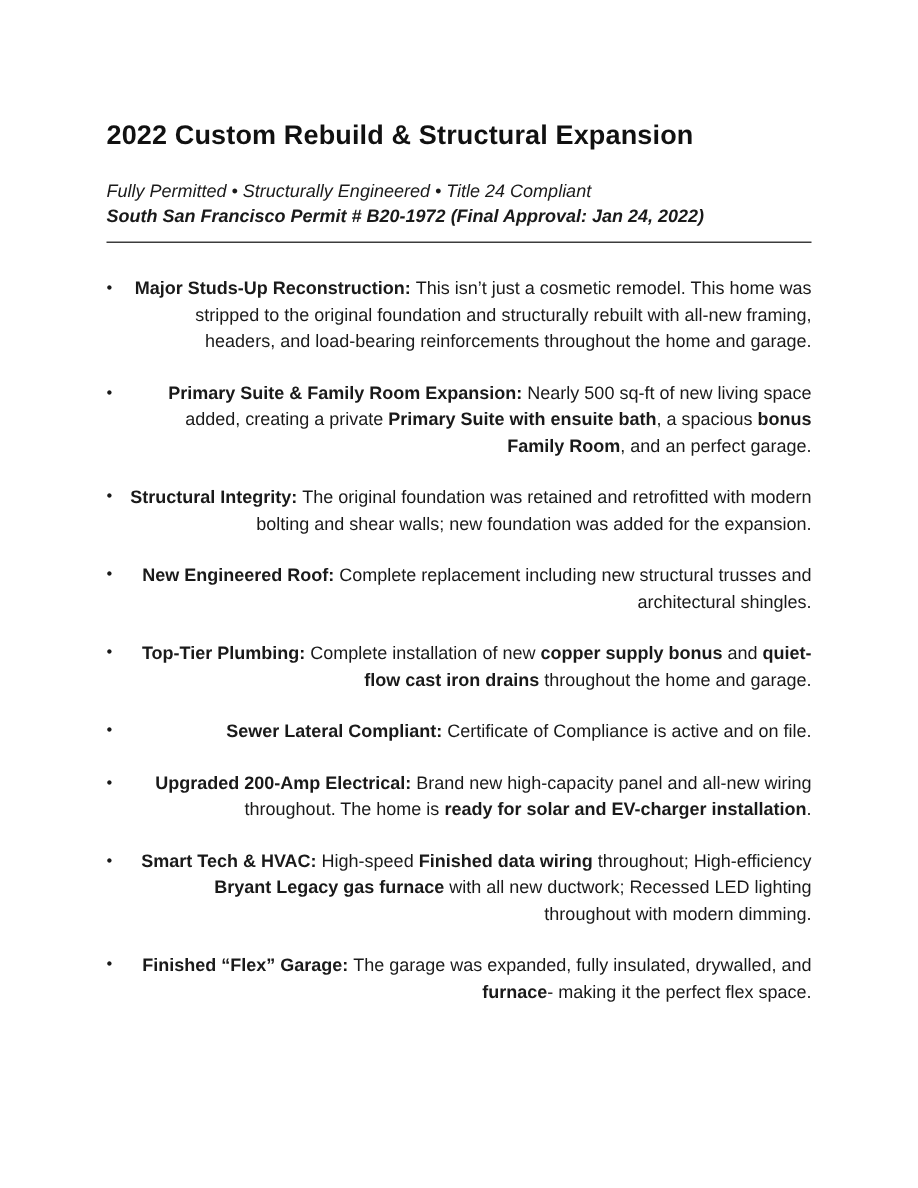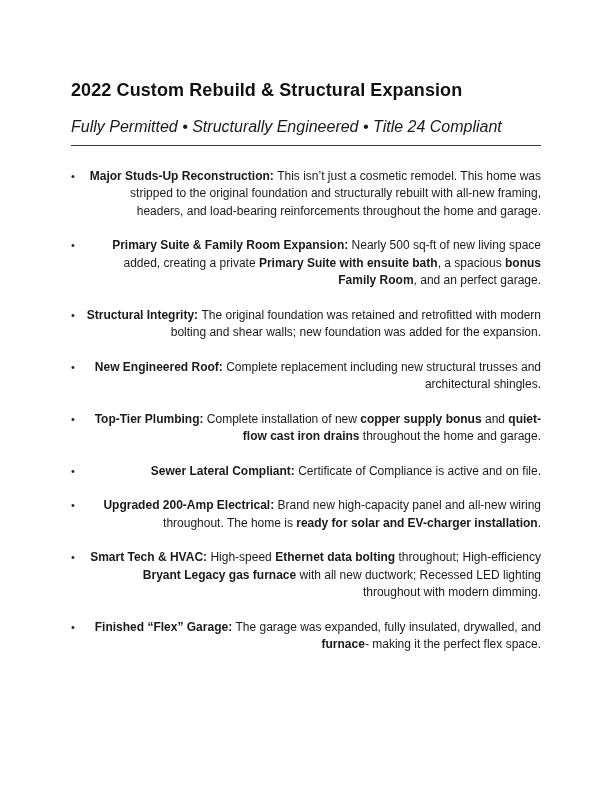--- a/index.html
+++ b/index.html
@@ -23,21 +23,21 @@
   }
   .doc-title{
     font-size:18px;
     font-weight:700;
     line-height:26px;
     letter-spacing:.1px;
     color:#111;
   }
   .subtitle-block{
     margin-top:16px;
-    font-size:16px;
+    font-size:12px;
     line-height:16.5px;
   }
   .subtitle-line{
     font-style:italic;
     font-weight:400;
   }
   .permit-line{
     font-style:italic;
     font-weight:700;
   }
@@ -79,20 +79,21 @@
 
 <div class="page">
 
   <div class="doc-header">
     <h1 class="doc-title">
       <div class="title-line">2022 Custom Rebuild &amp; Structural Expansion</div>
     </h1>
 
     <div class="subtitle-block">
       <div class="subtitle-line">Fully Permitted • Structurally Engineered • Title 24 Compliant</div>
+      <div class="permit-line">South San Francisco Permit # B20-1972 (Final Approval: Jan 24, 2022)</div>
     </div>
 
     <hr class="header-rule">
   </div>
 
   <ul class="feature-list">
       <li>
         <span class="bullet">•</span>
         <div class="li-text"><span class="b">Major Studs-Up Reconstruction: </span><span>This isn’t just a cosmetic remodel. This home was stripped to the original foundation and structurally rebuilt with all-new framing, headers, and load-bearing reinforcements throughout the home and garage.</span></div>
       </li>
@@ -115,21 +116,21 @@
       <li>
         <span class="bullet">•</span>
         <div class="li-text"><span class="b">Sewer Lateral Compliant: </span><span>Certificate of Compliance is active and on file.</span></div>
       </li>
       <li>
         <span class="bullet">•</span>
         <div class="li-text"><span class="b">Upgraded 200-Amp Electrical: </span><span>Brand new high-capacity panel and all-new wiring throughout. The home is </span><span class="b">ready for solar and EV-charger installation</span><span>.</span></div>
       </li>
       <li>
         <span class="bullet">•</span>
-        <div class="li-text"><span class="b">Smart Tech &amp; HVAC: </span><span>High-speed </span><span class="b">Ethernet data bolting</span><span> throughout; High-efficiency </span><span class="b">Bryant Legacy gas furnace</span><span> with all new ductwork; Recessed LED lighting throughout with modern dimming.</span></div>
+        <div class="li-text"><span class="b">Smart Tech &amp; HVAC: </span><span>High-speed </span><span class="b">Finished data wiring</span><span> throughout; High-efficiency </span><span class="b">Bryant Legacy gas furnace</span><span> with all new ductwork; Recessed LED lighting throughout with modern dimming.</span></div>
       </li>
       <li>
         <span class="bullet">•</span>
         <div class="li-text"><span class="b">Finished “Flex” Garage: </span><span>The garage was expanded, fully insulated, drywalled, and </span><span class="b">furnace</span><span>- making it the perfect flex space.</span></div>
       </li>
     </ul>
 
 </div>
 
 </body></html>

